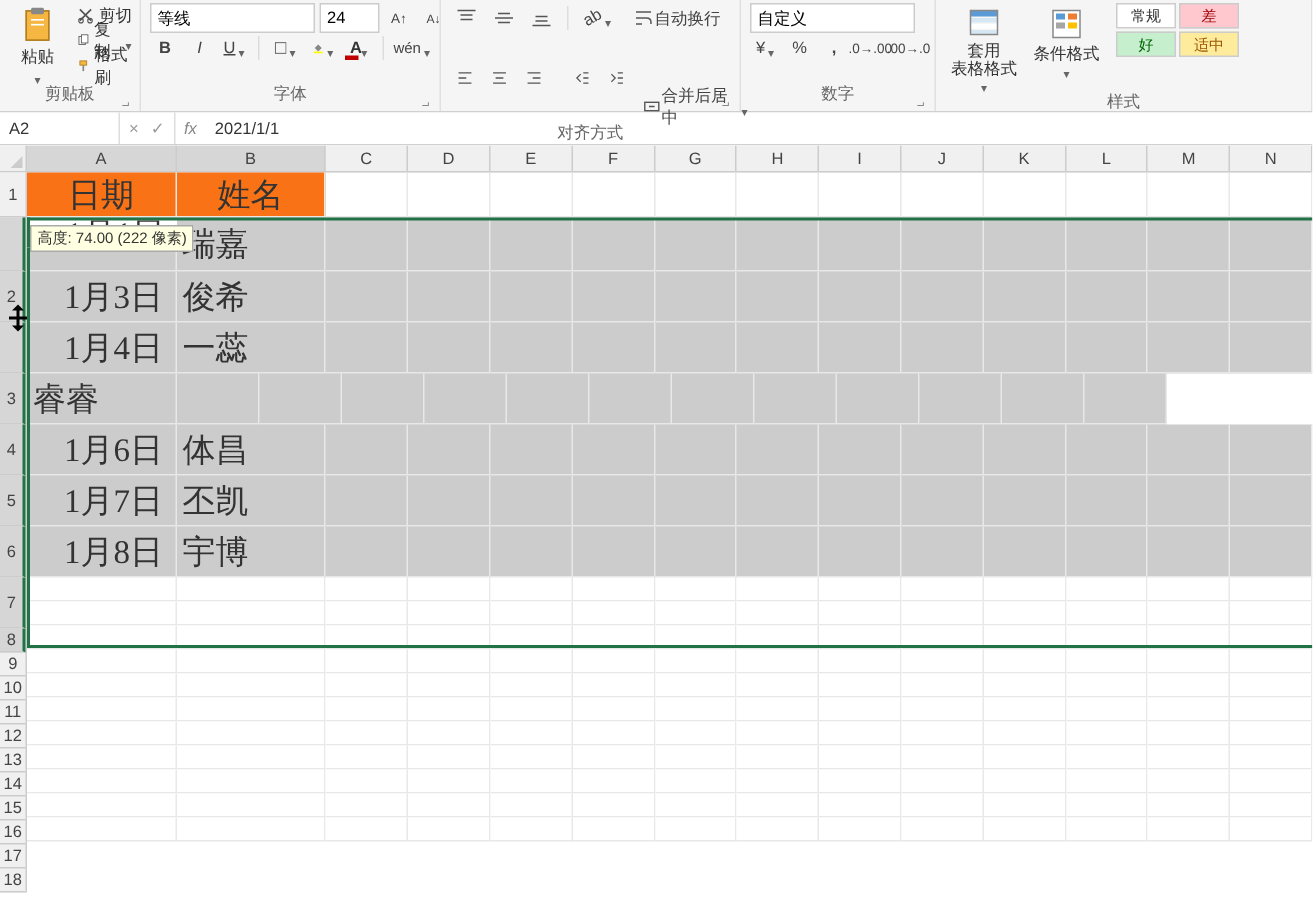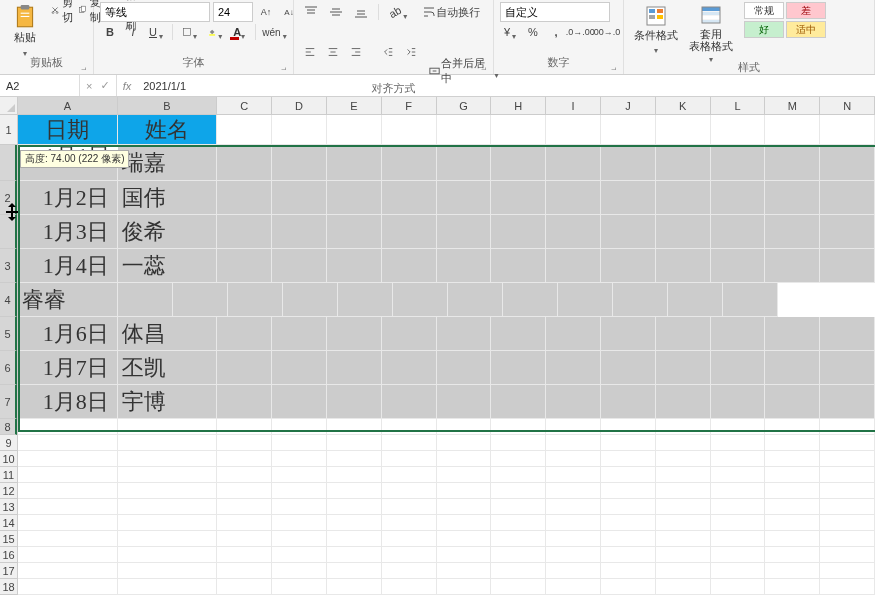--- a/index.html
+++ b/index.html
@@ -16,21 +16,21 @@
 
 .font-box, .size-box, .numfmt-box { border: 1px solid #ccc; background: #fff; height: 20px; font-size: 11px; padding: 0 4px; }
 .font-box { width: 110px; }
 .size-box { width: 40px; }
 .numfmt-box { width: 110px; }
 
 .paste-big { display: flex; flex-direction: column; align-items: center; padding: 2px 6px; cursor: pointer; }
 .paste-big svg { width: 26px; height: 26px; }
 .paste-label { font-size: 11px; color: #333; }
 
-.clip-right { display: flex; flex-direction: row; justify-content: flex-start; gap: 1px; padding-left: 4px; }
+.clip-right { display: flex; flex-direction: column; justify-content: flex-start; gap: 1px; padding-left: 4px; }
 .mini-item { display: flex; align-items: center; gap: 3px; font-size: 11px; color: #333; cursor: pointer; height: 16px; }
 .mini-item svg { width: 12px; height: 12px; }
 
 .big-btn { display: flex; flex-direction: column; align-items: center; padding: 2px 4px; cursor: pointer; font-size: 11px; color: #333; }
 .big-btn svg { width: 24px; height: 24px; }
 
 .style-swatch { width: 40px; height: 17px; border: 1px solid #ccc; font-size: 10px; display: flex; align-items: center; justify-content: center; cursor: pointer; }
 .sw-normal { background: #fff; }
 .sw-bad { background: #ffc7ce; color: #9c0006; }
 .sw-good { background: #c6efce; color: #006100; }
@@ -52,21 +52,21 @@
 .col-h { border-right: 1px solid #ccc; text-align: center; font-size: 11px; color: #444; line-height: 18px; }
 .row-headers { position: absolute; top: 18px; left: 0; width: 18px; background: #f0f0f0; border-right: 1px solid #ccc; }
 .row-h { border-bottom: 1px solid #ccc; text-align: center; font-size: 11px; color: #444; display: flex; align-items: center; justify-content: center; }
 .corner { position: absolute; top: 0; left: 0; width: 18px; height: 18px; background: #f0f0f0; border-right: 1px solid #ccc; border-bottom: 1px solid #ccc; }
 .corner::after { content: ""; position: absolute; right: 2px; bottom: 2px; width: 0; height: 0; border-left: 8px solid transparent; border-bottom: 8px solid #ccc; }
 
 .grid { position: absolute; top: 18px; left: 18px; right: 0; bottom: 0; }
 .grid-row { display: flex; }
 .cell { border-right: 1px solid #e8e8e8; border-bottom: 1px solid #e8e8e8; overflow: hidden; white-space: nowrap; display: flex; align-items: center; padding: 0 4px; }
 
-.header-cell { font-size: 22px; background: #0ea5e9; justify-content: center; font-family: "SimSun", serif; }
+.header-cell { font-size: 22px; background: #f97316; justify-content: center; font-family: "SimSun", serif; }
 .data-cell { font-size: 22px; background: #cccccc; font-family: "SimSun", serif; }
 .data-cell.col-a { justify-content: flex-end; padding-right: 8px; }
 .empty-sel-cell { background: #cccccc; }
 .empty-cell { background: #fff; }
 
 .selection-border { position: absolute; border: 2px solid #217346; pointer-events: none; }
 .active-cell-white { position: absolute; background: #fff; pointer-events: none; border-top: 2px solid #217346; border-left: 2px solid #217346; display:flex; align-items:center; justify-content:flex-end; padding-right:8px; font-size:22px; font-family:"SimSun",serif; overflow:hidden;}
 
 .tooltip { position: absolute; background: #ffffe1; border: 1px solid #aaa; font-size: 10px; padding: 1px 4px; color: #333; white-space: nowrap; z-index: 10; }
 .resize-cursor { position: absolute; left: 6px; width: 12px; height: 12px; z-index: 11; }
@@ -288,39 +288,39 @@
         </div>
     </div>
     <div class="ribbon-group-label">数字</div>
     <div class="expand-corner"></div>
   </div>
 
   <div class="ribbon-group" style="flex:1;">
     <div class="ribbon-row" style="align-items:flex-start;height:100%;">
       <div class="big-btn">
         <svg viewBox="0 0 24 24">
+            <rect x="3" y="3" width="18" height="4" fill="#5b9bd5"></rect>
+            <rect x="3" y="8" width="18" height="3" fill="#d6e7f4"></rect>
+            <rect x="3" y="12" width="18" height="3" fill="#fff"></rect>
+            <rect x="3" y="16" width="18" height="3" fill="#d6e7f4"></rect>
+            <rect x="3" y="3" width="18" height="16" fill="none" stroke="#888"></rect>
+          </svg>
+        <span style="white-space:pre-line;text-align:center;line-height:1.1;">套用
+表格格式</span>
+          <span class="dropdown-arrow"></span>
+      </div>
+      <div class="big-btn">
+        <svg viewBox="0 0 24 24">
             <rect x="3" y="3" width="18" height="18" fill="#fff" stroke="#888"></rect>
             <rect x="5" y="5" width="6" height="4" fill="#5b9bd5"></rect>
             <rect x="13" y="5" width="6" height="4" fill="#ed7d31"></rect>
             <rect x="5" y="11" width="6" height="4" fill="#a5a5a5"></rect>
             <rect x="13" y="11" width="6" height="4" fill="#ffc000"></rect>
           </svg>
         <span>条件格式</span>
-          <span class="dropdown-arrow"></span>
-      </div>
-      <div class="big-btn">
-        <svg viewBox="0 0 24 24">
-            <rect x="3" y="3" width="18" height="4" fill="#5b9bd5"></rect>
-            <rect x="3" y="8" width="18" height="3" fill="#d6e7f4"></rect>
-            <rect x="3" y="12" width="18" height="3" fill="#fff"></rect>
-            <rect x="3" y="16" width="18" height="3" fill="#d6e7f4"></rect>
-            <rect x="3" y="3" width="18" height="16" fill="none" stroke="#888"></rect>
-          </svg>
-        <span style="white-space:pre-line;text-align:center;line-height:1.1;">套用
-表格格式</span>
           <span class="dropdown-arrow"></span>
       </div>
       <div class="styles-grid" style="margin-left:4px;">
         <div class="style-swatch sw-normal">常规</div>
         <div class="style-swatch sw-bad">差</div>
         <div class="style-swatch sw-good">好</div>
         <div class="style-swatch sw-mid">适中</div>
       </div>
     </div>
     <div class="ribbon-group-label">样式</div>
@@ -404,36 +404,20 @@
         <div class="cell empty-sel-cell" style="width: 55px; height: 36px;"></div>
         <div class="cell empty-sel-cell" style="width: 55px; height: 36px;"></div>
         <div class="cell empty-sel-cell" style="width: 55px; height: 36px;"></div>
         <div class="cell empty-sel-cell" style="width: 55px; height: 36px;"></div>
         <div class="cell empty-sel-cell" style="width: 55px; height: 36px;"></div>
         <div class="cell empty-sel-cell" style="width: 55px; height: 36px;"></div>
         <div class="cell empty-sel-cell" style="width: 55px; height: 36px;"></div>
         <div class="cell empty-sel-cell" style="width: 55px; height: 36px;"></div>
       </div>
       <div class="grid-row">
-        <div class="cell data-cell col-a" style="width: 100px; height: 34px;">1月2日</div>
-        <div class="cell data-cell" style="width: 100px; height: 34px;">国伟</div>
-        <div class="cell empty-sel-cell" style="width: 55px; height: 34px;"></div>
-        <div class="cell empty-sel-cell" style="width: 55px; height: 34px;"></div>
-        <div class="cell empty-sel-cell" style="width: 55px; height: 34px;"></div>
-        <div class="cell empty-sel-cell" style="width: 55px; height: 34px;"></div>
-        <div class="cell empty-sel-cell" style="width: 55px; height: 34px;"></div>
-        <div class="cell empty-sel-cell" style="width: 55px; height: 34px;"></div>
-        <div class="cell empty-sel-cell" style="width: 55px; height: 34px;"></div>
-        <div class="cell empty-sel-cell" style="width: 55px; height: 34px;"></div>
-        <div class="cell empty-sel-cell" style="width: 55px; height: 34px;"></div>
-        <div class="cell empty-sel-cell" style="width: 55px; height: 34px;"></div>
-        <div class="cell empty-sel-cell" style="width: 55px; height: 34px;"></div>
-        <div class="cell empty-sel-cell" style="width: 55px; height: 34px;"></div>
-      </div>
-      <div class="grid-row">
         <div class="cell data-cell col-a" style="width: 100px; height: 34px;">1月3日</div>
         <div class="cell data-cell" style="width: 100px; height: 34px; text-align: center;">俊希</div>
         <div class="cell empty-sel-cell" style="width: 55px; height: 34px;"></div>
         <div class="cell empty-sel-cell" style="width: 55px; height: 34px;"></div>
         <div class="cell empty-sel-cell" style="width: 55px; height: 34px;"></div>
         <div class="cell empty-sel-cell" style="width: 55px; height: 34px;"></div>
         <div class="cell empty-sel-cell" style="width: 55px; height: 34px;"></div>
         <div class="cell empty-sel-cell" style="width: 55px; height: 34px;"></div>
         <div class="cell empty-sel-cell" style="width: 55px; height: 34px;"></div>
         <div class="cell empty-sel-cell" style="width: 55px; height: 34px;"></div>

